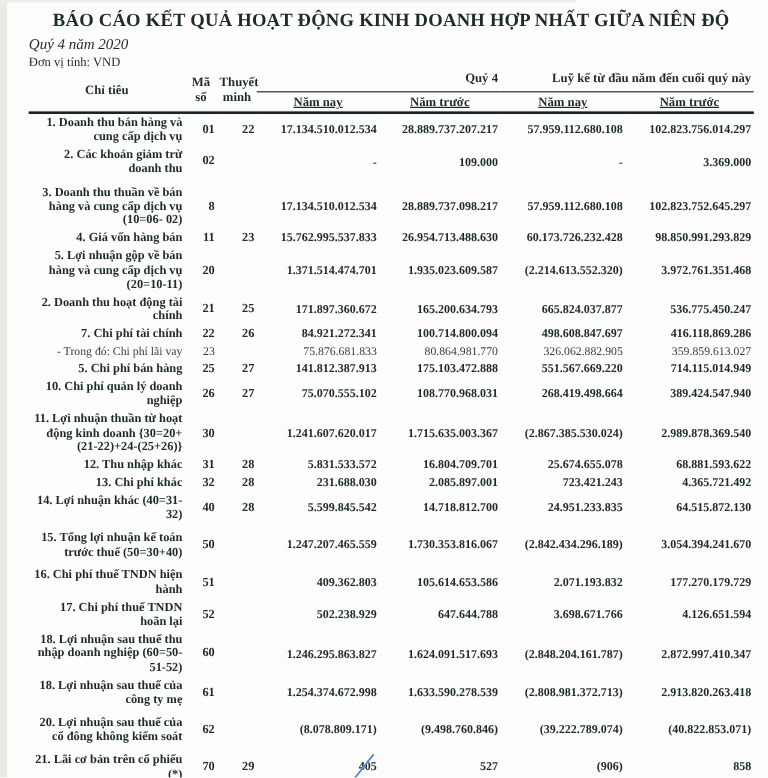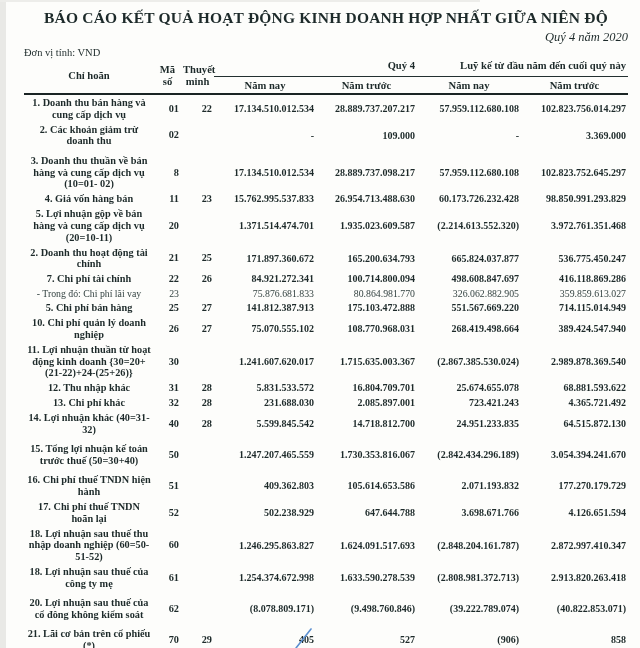--- a/index.html
+++ b/index.html
@@ -4,33 +4,33 @@
 <style>
   html,body{margin:0;padding:0;}
   body{
     width:640px;height:648px;overflow:hidden;background:#fdfdfb;
     font-family:"Liberation Serif","DejaVu Serif",serif;color:#1d2a2a;
   }
   .scan-edge-left{position:absolute;left:0;top:0;width:6px;height:648px;background:#e9e9e6;}
   .scan-edge-top{position:absolute;left:0;top:0;width:480px;height:2px;background:#ededea;}
   .page{position:relative;width:640px;height:648px;box-sizing:border-box;padding:7px 12px 0 24px;}
   .title{font-size:15.5px;font-weight:bold;text-align:center;margin:2px 0 0 0;letter-spacing:.2px;}
-  .subtitle{font-size:12.5px;font-style:italic;text-align:right;margin-top:3px;}
+  .subtitle{font-size:12.5px;font-style:italic;text-align:left;margin-top:3px;}
   .unit{font-size:10.5px;margin:2px 2px 1px 0;}
   table{width:604px;border-collapse:collapse;table-layout:fixed;font-size:10.3px;}
   col.c-label{width:130px;} col.c-ma{width:27px;} col.c-tm{width:33px;}
   col.c-n1{width:102px;} col.c-n2{width:101px;} col.c-n3{width:104px;} col.c-n4{width:107px;}
   thead th{font-weight:bold;font-size:10.6px;padding:1px 2px;vertical-align:middle;line-height:1.2;}
   thead th.grp{border-bottom:1.5px solid #233030;padding-bottom:3px;text-align:right;}
-  thead tr.sub th{padding-top:3px;}
+  thead tr.sub th{padding-top:3px;text-decoration:underline;}
   thead th{border-bottom-color:#1a2424;}
   thead tr.sub th, thead th.span2{border-bottom:2.4px solid #1a2424;}
   thead th.span2{vertical-align:middle;}
   tbody td{padding:1.5px 2px;vertical-align:middle;line-height:1.15;font-weight:bold;}
-  tbody td.lbl{text-align:center;}
+  tbody td.lbl{text-align:right;}
   tbody td.ctr{text-align:right;}
   tbody td.num{text-align:right;white-space:nowrap;font-size:10px;}
   tbody tr.light td{font-weight:normal;color:#31403f;font-size:9.8px;}
   tbody tr:nth-child(3) td, tbody tr:nth-child(15) td, tbody tr:nth-child(16) td,
   tbody tr:nth-child(20) td, tbody tr:nth-child(21) td{padding-top:6px;}
   .pen-mark{position:absolute;left:293px;top:627px;width:22px;height:22px;}
 </style>
 </head>
 <body style="color: rgb(29, 42, 42);">
 
@@ -47,21 +47,21 @@
       <col class="c-label">
         <col class="c-ma">
         <col class="c-tm">
       <col class="c-n1">
         <col class="c-n2">
         <col class="c-n3">
         <col class="c-n4">
     </colgroup>
     <thead>
       <tr>
-        <th rowspan="2" class="span2">Chỉ hoãn</th>
+        <th rowspan="2" class="span2">Chỉ tiêu</th>
         <th rowspan="2" class="span2">Mã số</th>
         <th rowspan="2" class="span2">Thuyết minh</th>
         <th colspan="2" class="grp">Quý 4</th>
         <th colspan="2" class="grp">Luỹ kế từ đầu năm đến cuối quý này</th>
       </tr>
       <tr class="sub">
         <th>Năm nay</th>
         <th>Năm trước</th>
         <th>Năm nay</th>
         <th>Năm trước</th>
@@ -80,21 +80,21 @@
         <tr>
           <td class="lbl">2. Các khoản giảm trừ doanh thu</td>
           <td class="ctr">02</td>
           <td class="ctr"></td>
           <td class="num">-</td>
           <td class="num">109.000</td>
           <td class="num">-</td>
           <td class="num">3.369.000</td>
         </tr>
         <tr>
-          <td class="lbl">3. Doanh thu thuần về bán hàng và cung cấp dịch vụ (10=01- 02)</td>
+          <td class="lbl">3. Doanh thu thuần về bán hàng và cung cấp dịch vụ (10=06- 02)</td>
           <td class="ctr">8</td>
           <td class="ctr"></td>
           <td class="num">17.134.510.012.534</td>
           <td class="num">28.889.737.098.217</td>
           <td class="num">57.959.112.680.108</td>
           <td class="num">102.823.752.645.297</td>
         </tr>
         <tr>
           <td class="lbl">4. Giá vốn hàng bán</td>
           <td class="ctr">11</td>

